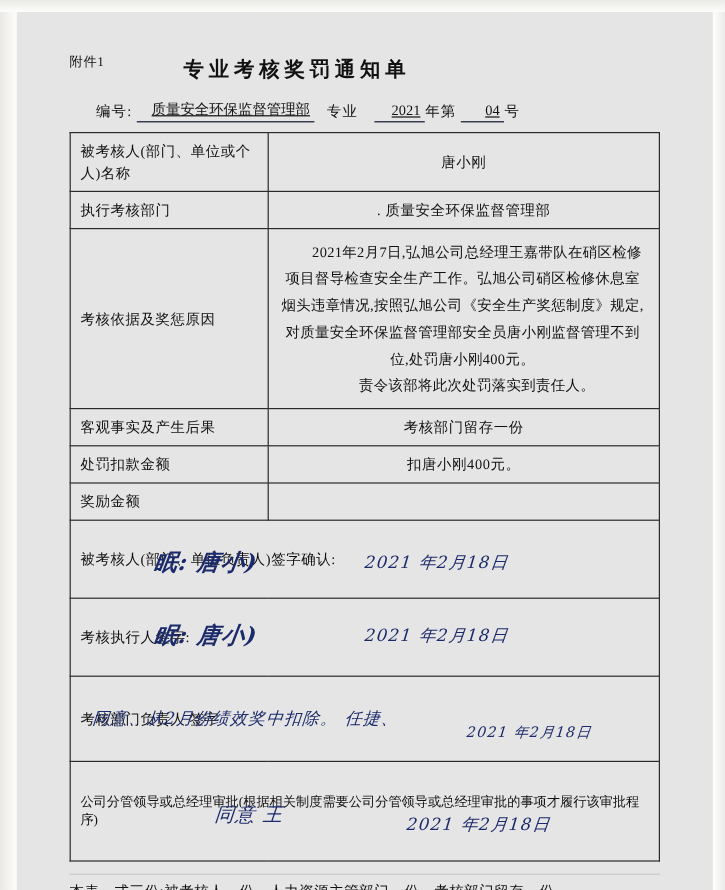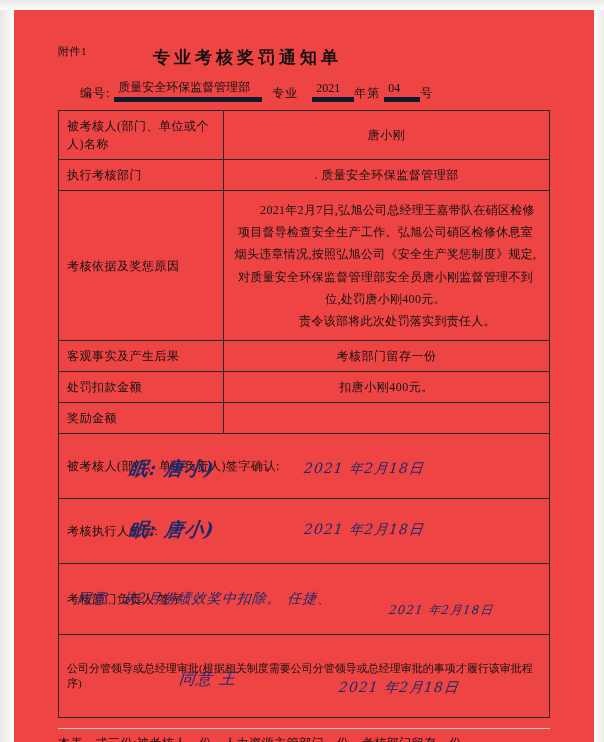--- a/index.html
+++ b/index.html
@@ -13,21 +13,21 @@
     font-family: "Liberation Serif", serif;
     color: #111;
     position: relative;
     overflow: hidden;
   }
   .page {
     position: absolute;
     left: 0; top: 0;
     width: 604px;
     height: 742px;
-    background: #ef4444;
+    background: #e5e5e5;
   }
   
   .scan-edge-left {
     position: absolute;
     left: 0; top: 0; bottom: 0;
     width: 14px;
     background: linear-gradient(to right, #e9e8e4, #fdfdfb);
   }
   .scan-edge-right {
     position: absolute;
@@ -72,24 +72,25 @@
     align-items: flex-end;
     font-size: 12px;
     margin: 12px 0 8px 22px;
     height: 20px;
   }
   .number-row .lbl {
     letter-spacing: 1px;
     margin-right: 4px;
   }
   .ul {
-    border-bottom: 5px solid #0f172a;
+    border-bottom: 1px solid #0f172a;
     padding: 0 4px 1px 4px;
-    text-align: left;
+    text-align: right;
     display: inline-block;
+    text-decoration: underline;
   }
   .ul.dept { min-width: 140px; }
   .ul.year { min-width: 34px; }
   .ul.serial { min-width: 28px; }
   .gap { display: inline-block; width: 10px; }
   table.form {
     border-collapse: collapse;
     width: 492px;
     table-layout: fixed;
     font-size: 12px;

